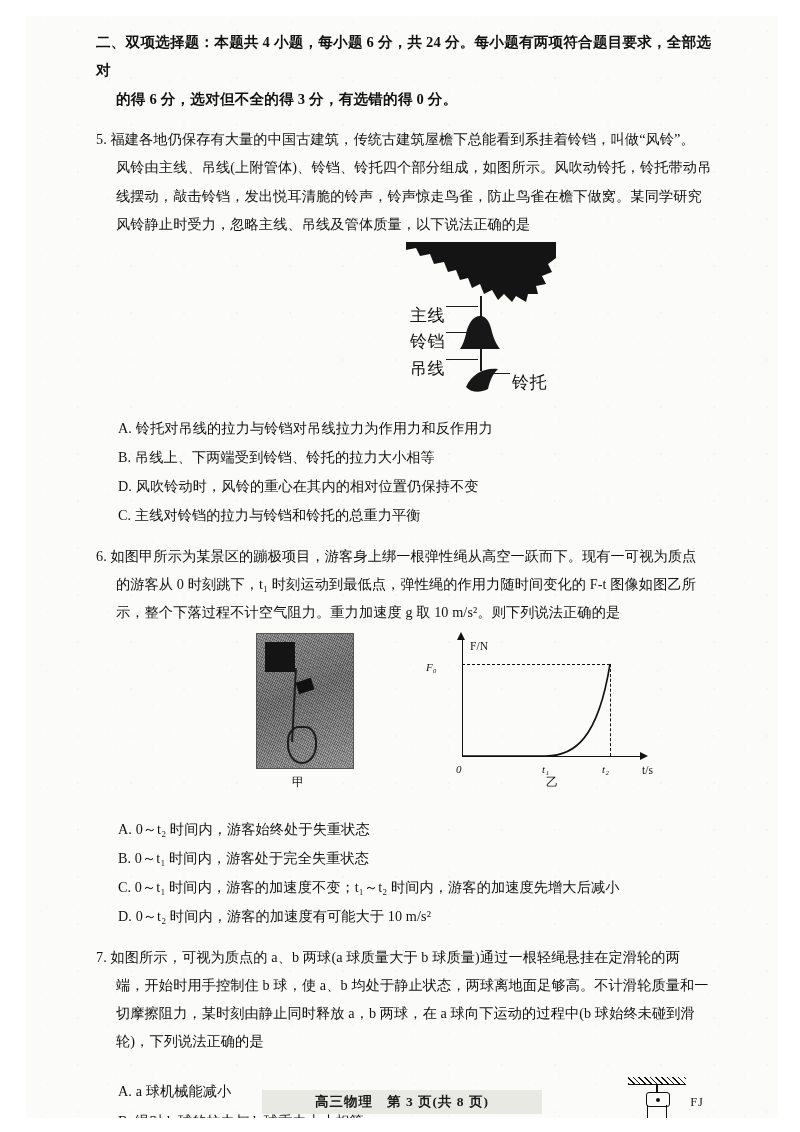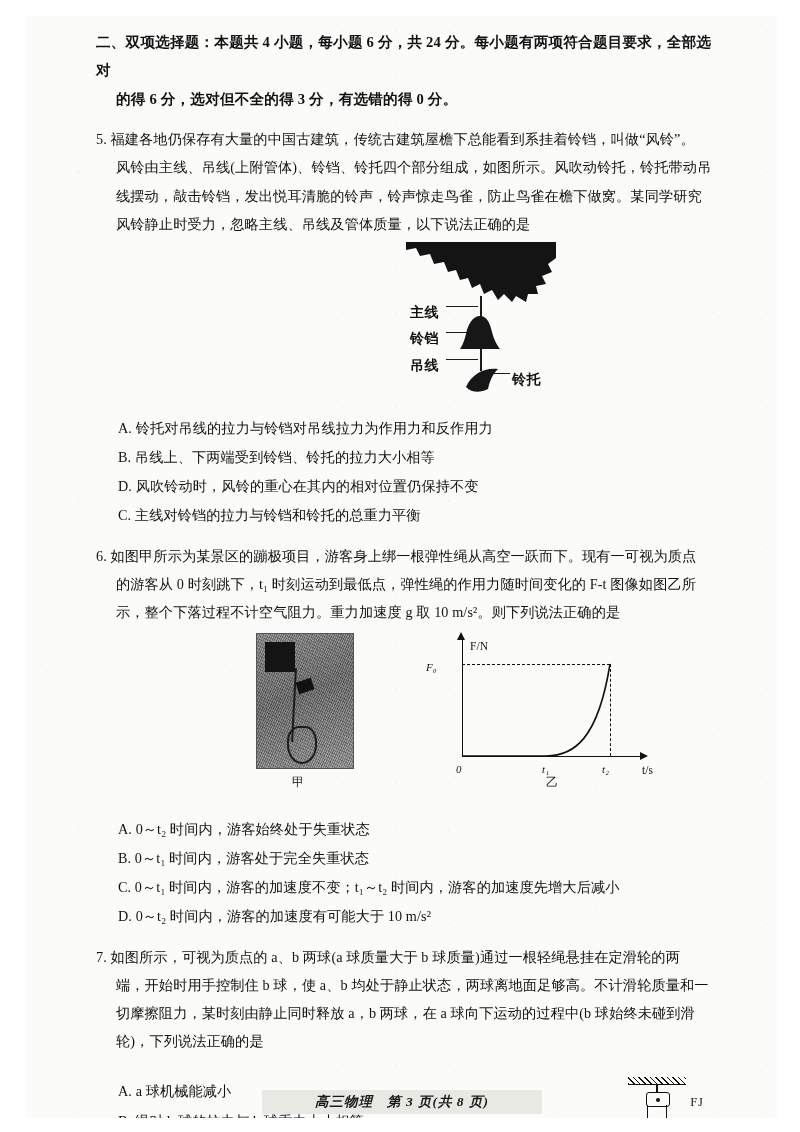--- a/index.html
+++ b/index.html
@@ -67,24 +67,23 @@
   
   .fig-chime{
     position:relative;
     width:620px;height:150px;
     margin:4px 0 2px 0;
   }
   .chime-wrap{position:absolute;left:238px;top:0;width:250px;height:150px;}
   .eave{position:absolute;left:72px;top:0;width:150px;height:62px;}
   .lbl{
     position:absolute;
-    font-size:14px;
+    font-size:17px;
     letter-spacing:0.5px;
     white-space:nowrap;
-    font-weight:bold;
   }
   .leadline{position:absolute;background:#1a1a1a;height:1px;}
   .vline{position:absolute;background:#1a1a1a;width:1px;}
 
   
   .fig-bungee{
     position:relative;
     width:620px;height:160px;
     margin:6px 0 2px 0;
   }
@@ -136,21 +135,20 @@
   
   .footer{
     position:absolute;left:0;bottom:18px;width:800px;height:26px;
   }
   .foot-band{
     position:absolute;left:262px;bottom:0;width:280px;height:24px;
     background:#e9e9e4;
     display:flex;align-items:center;justify-content:center;
     font-size:13.5px;font-weight:bold;letter-spacing:1px;
     color:#1a1a1a;
-    font-style:italic;
   }
   .foot-right{
     position:absolute;right:96px;bottom:4px;
     font-size:12.5px;letter-spacing:1px;color:#222;margin-left:44px;
   }
 </style>
 </head>
 <body>
 
 <div class="page">

